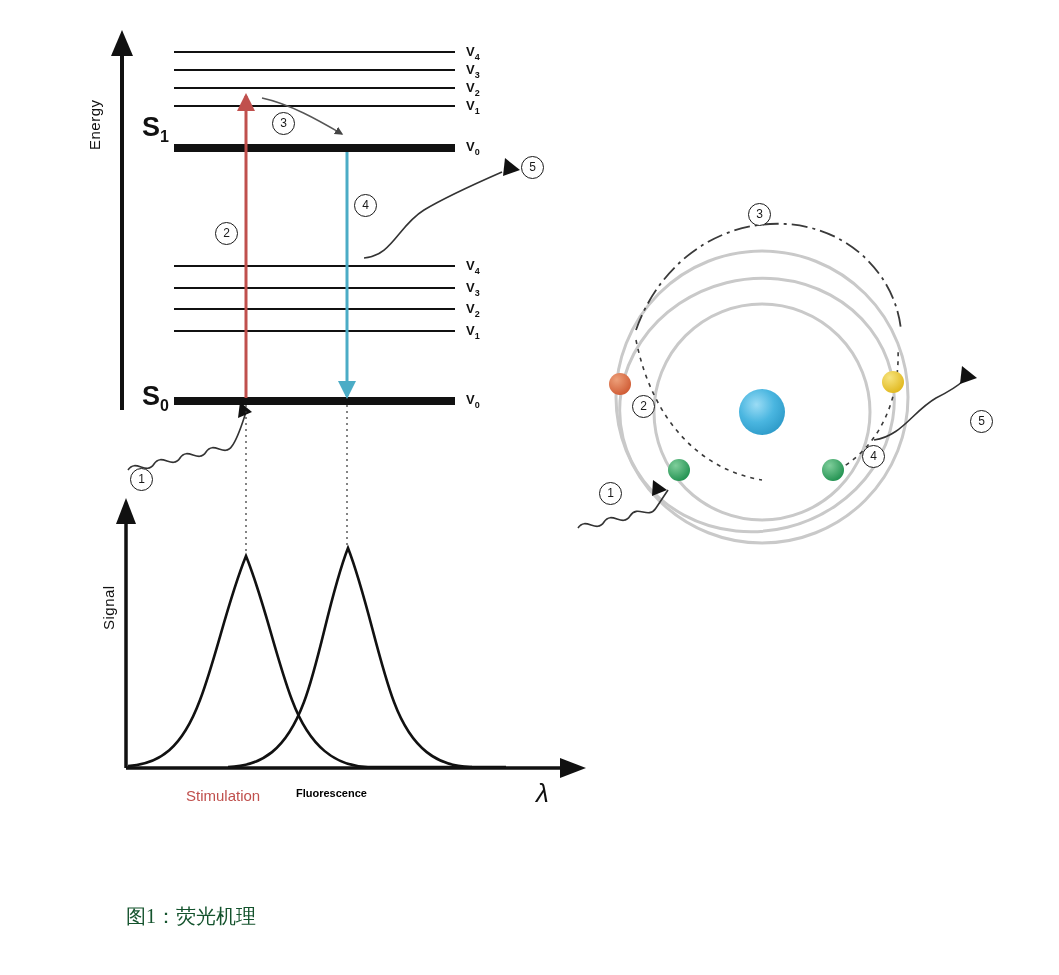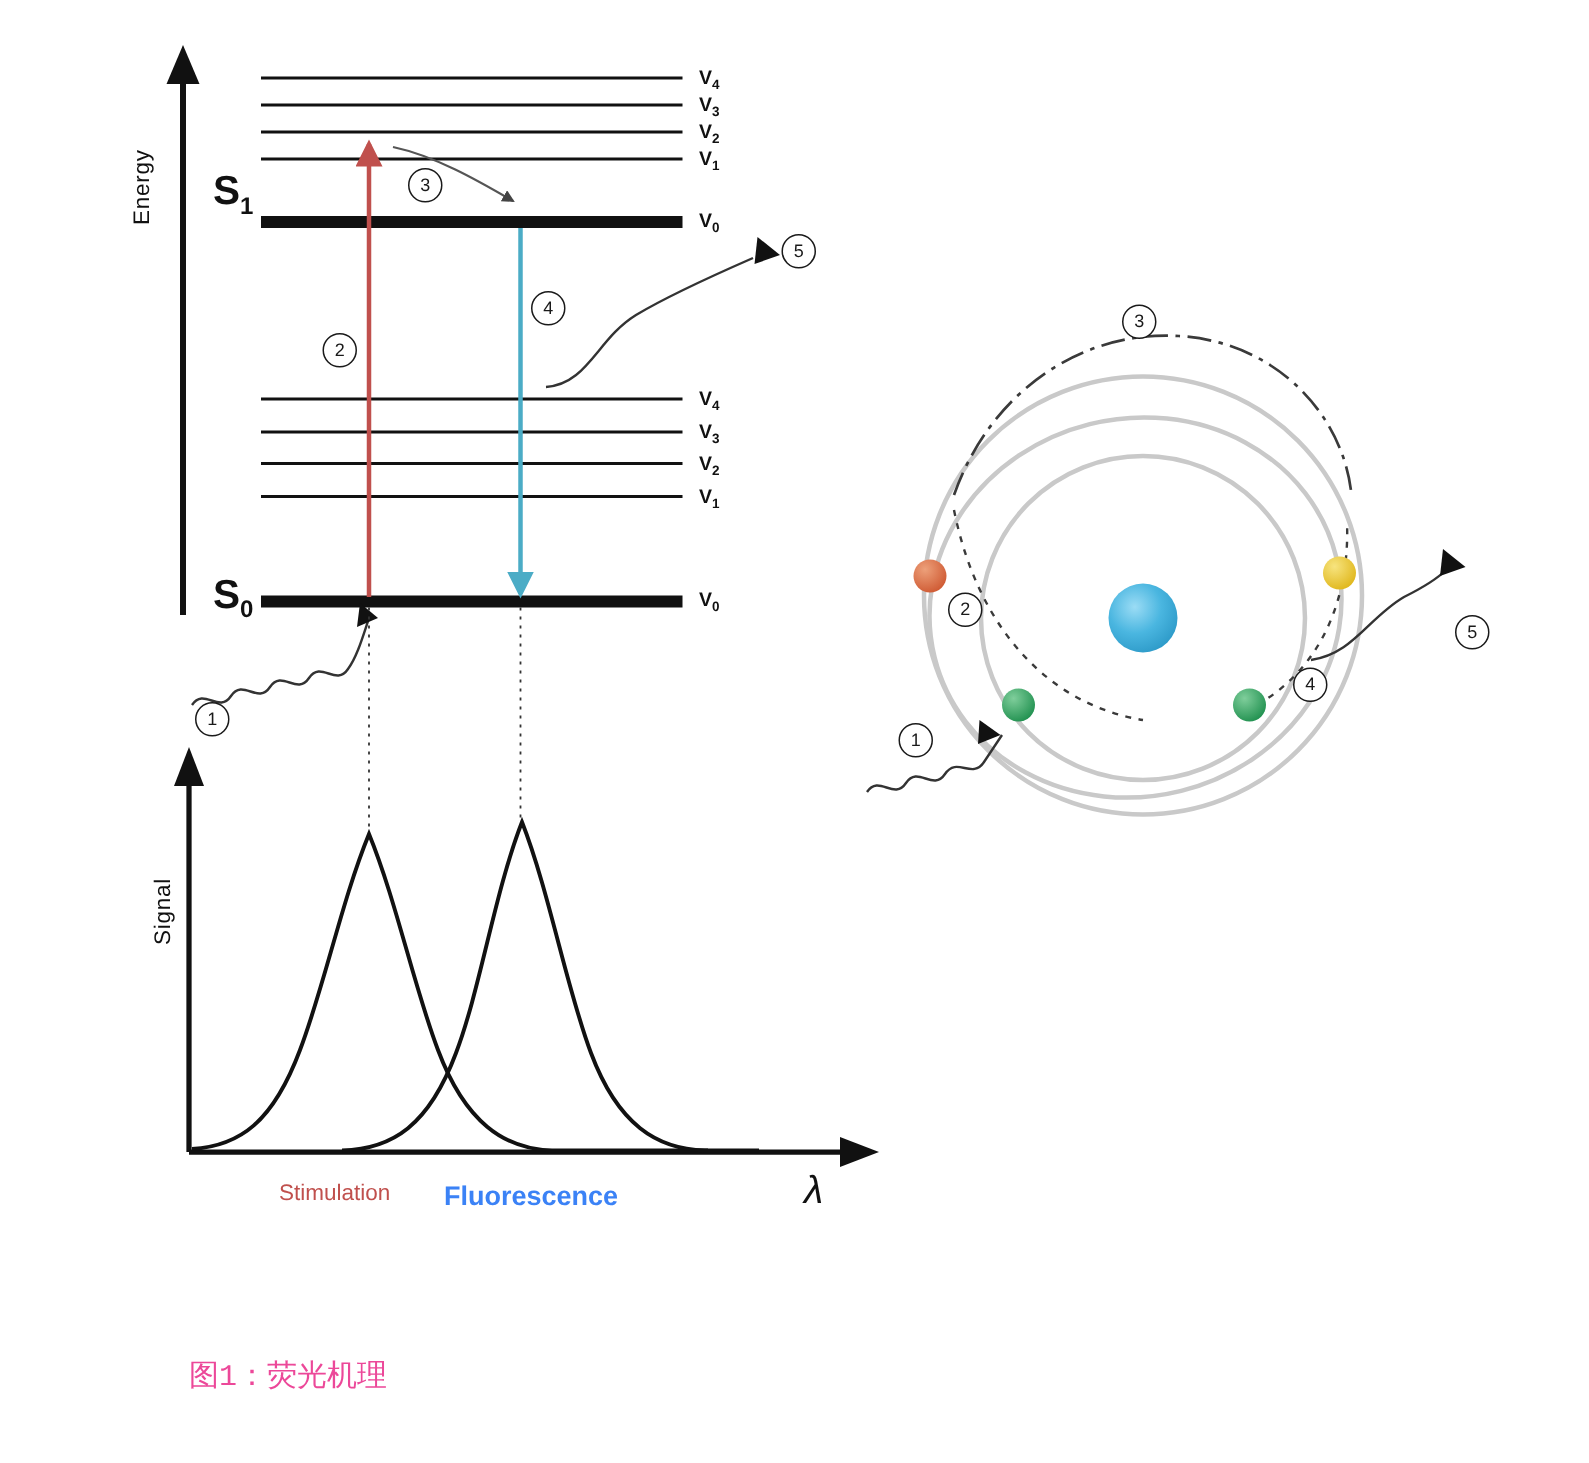--- a/index.html
+++ b/index.html
@@ -64,43 +64,43 @@
     background: #ffffff;
   }
   .legend-stim {
     position: absolute;
     font-size: 15px;
     font-weight: normal;
     color: #c0504d;
   }
   .legend-fluo {
     position: absolute;
-    font-size: 18px;
-    font-weight: bold;
-    color: #3b82f6;
+    font-size: 11px;
+    font-weight: bold;
+    color: #000000;
   }
   .lambda {
     position: absolute;
     font-size: 26px;
     font-style: italic;
     color: #111111;
   }
   .caption-en {
     position: absolute;
     font-size: 20px;
     font-style: italic;
     font-weight: bold;
     color: #111111;
     letter-spacing: 0.2px;
   }
   .caption-zh {
     position: absolute;
     font-size: 20px;
-    color: #ec4899;
-    font-family: Liberation Mono, monospace;
+    color: #14532d;
+    font-family: Liberation Serif, serif;
   }
 </style>
 </head>
 <body>
 
 <div id="page">
 
   <svg class="svg-layer" viewBox="0 0 1059 975">
     <defs>
       <marker id="arrHeadBlack" markerWidth="10" markerHeight="10" refX="6" refY="3" orient="auto">

